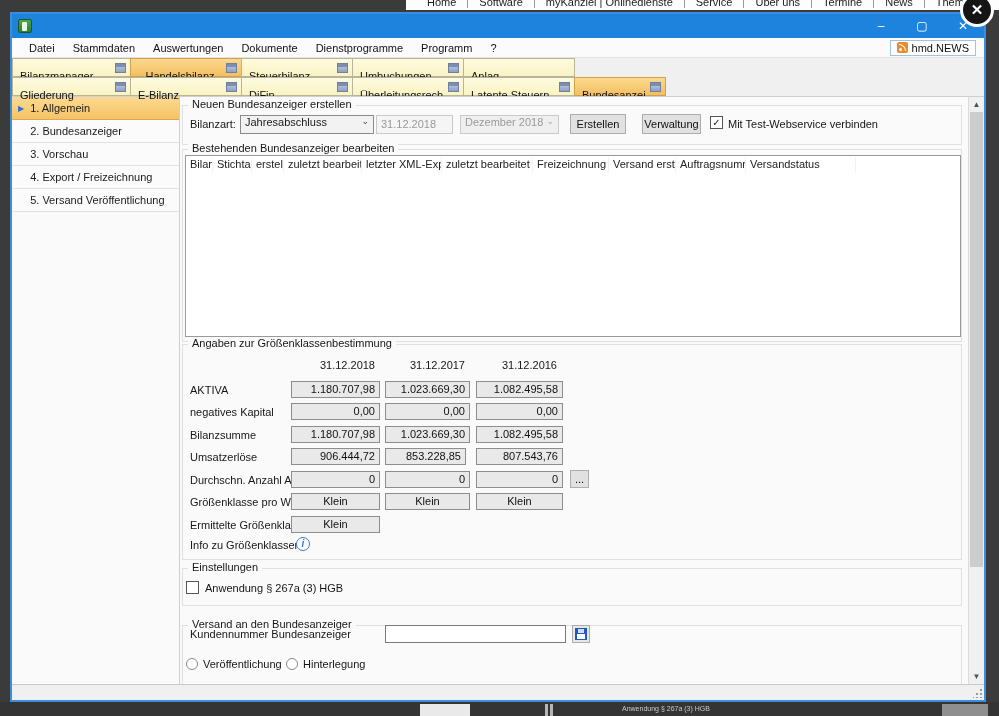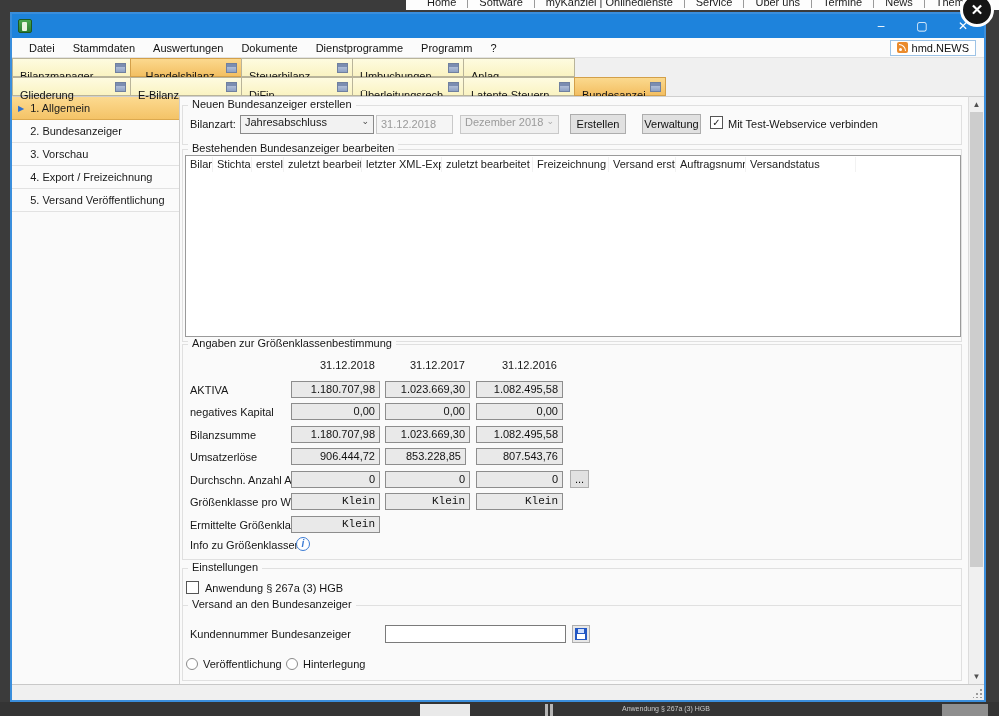--- a/index.html
+++ b/index.html
@@ -62,21 +62,21 @@
   .combo { position:absolute; height:19px; background:#f2f2f2; border:1px solid #8a8a8a; display:flex; padding:0 4px; font-size:11px; }
   .combo .arrow { margin-left:auto; color:#4a4a4a; font-size:9px; }
   .combo.disabled { background:#efefef; border-color:#c9c9c9; color:#9a9a9a; }
   .combo.disabled .arrow { color:#ababab; }
   .tfield { position:absolute; height:19px; background:#f5f5f5; border:1px solid #c9c9c9; color:#9a9a9a; font-size:11px; padding:2px 4px; }
   .btn { position:absolute; height:20px; background:#e1e1e1; border:1px solid #adadad; font-size:11px; color:#111;
     display:flex; align-items:center; justify-content:center; }
   .cb { position:absolute; width:13px; height:13px; background:#fff; border:1px solid #555; font-size:10px; line-height:11px; text-align:center; color:#1a1a1a; }
   .radio { position:absolute; width:12px; height:12px; background:#fff; border:1px solid #8a8a8a; border-radius:50%; }
   .val { position:absolute; height:17px; background:#e9e9e9; border:1px solid #8d8d8d; font-size:11px; color:#111; padding:1px 4px; text-align:right; }
-  .val.left { text-align:right;font-family:Liberation Mono, monospace; }
+  .val.left { text-align:center; }
   .yearhdr { position:absolute; font-size:11px; color:#161616; text-align:right; }
   .listbox { position:absolute; left:5px; top:58px; width:776px; height:182px; background:#ffffff; border:1px solid #9a9a9a; }
   .listhdr { display:flex; height:17px; align-items:center; }
   .lh-cell { font-size:11px; color:#222; padding-left:4px; white-space:nowrap; overflow:hidden; flex:none; border-right:1px solid #f2f2f2; height:15px; line-height:15px; }
   .info-icon { position:absolute; width:14px; height:14px; border:1px solid #3b7bd4; border-radius:50%; color:#3b7bd4;
     font-size:10px; font-style:italic; font-weight:bold; text-align:center; line-height:12px; background:#fff; }
   .input { position:absolute; height:18px; background:#fff; border:1px solid #7a7a7a; font-size:11px; padding:0 3px; font-family:"Liberation Sans",sans-serif; }
   .savebtn { position:absolute; width:18px; height:18px; background:#e7e7e7; border:1px solid #adadad; display:flex; align-items:center; justify-content:center; }
   .floppy { width:12px; height:12px; background:#2257c4; position:relative; }
   .floppy::before { content:""; position:absolute; left:2px; bottom:1px; width:8px; height:5px; background:#fff; }
@@ -322,21 +322,21 @@
       <div class="info-icon" style="left:116px;top:440px">
         <span>i</span>
       </div>
 
       <div class="grp" style="top:471px;height:38px">
         <span class="grp-legend">Einstellungen</span>
       </div>
       <div class="cb" style="left:6px;top:484px"></div>
       <span class="lbl" style="left:25px;top:485px">Anwendung § 267a (3) HGB</span>
 
-      <div class="grp" style="top:508px;height:76px">
+      <div class="grp" style="top:528px;height:76px">
         <span class="grp-legend">Versand an den Bundesanzeiger</span>
       </div>
       <span class="lbl" style="left:10px;top:531px">Kundennummer Bundesanzeiger</span>
       <input class="input" style="left: 205px; top: 528px; width: 181px;" value="">
       <div class="savebtn" style="left:392px;top:528px">
         <span class="floppy"></span>
       </div>
       <div class="radio" style="left:6px;top:561px"></div>
       <span class="lbl" style="left:23px;top:561px">Veröffentlichung</span>
       <div class="radio" style="left:106px;top:561px"></div>

